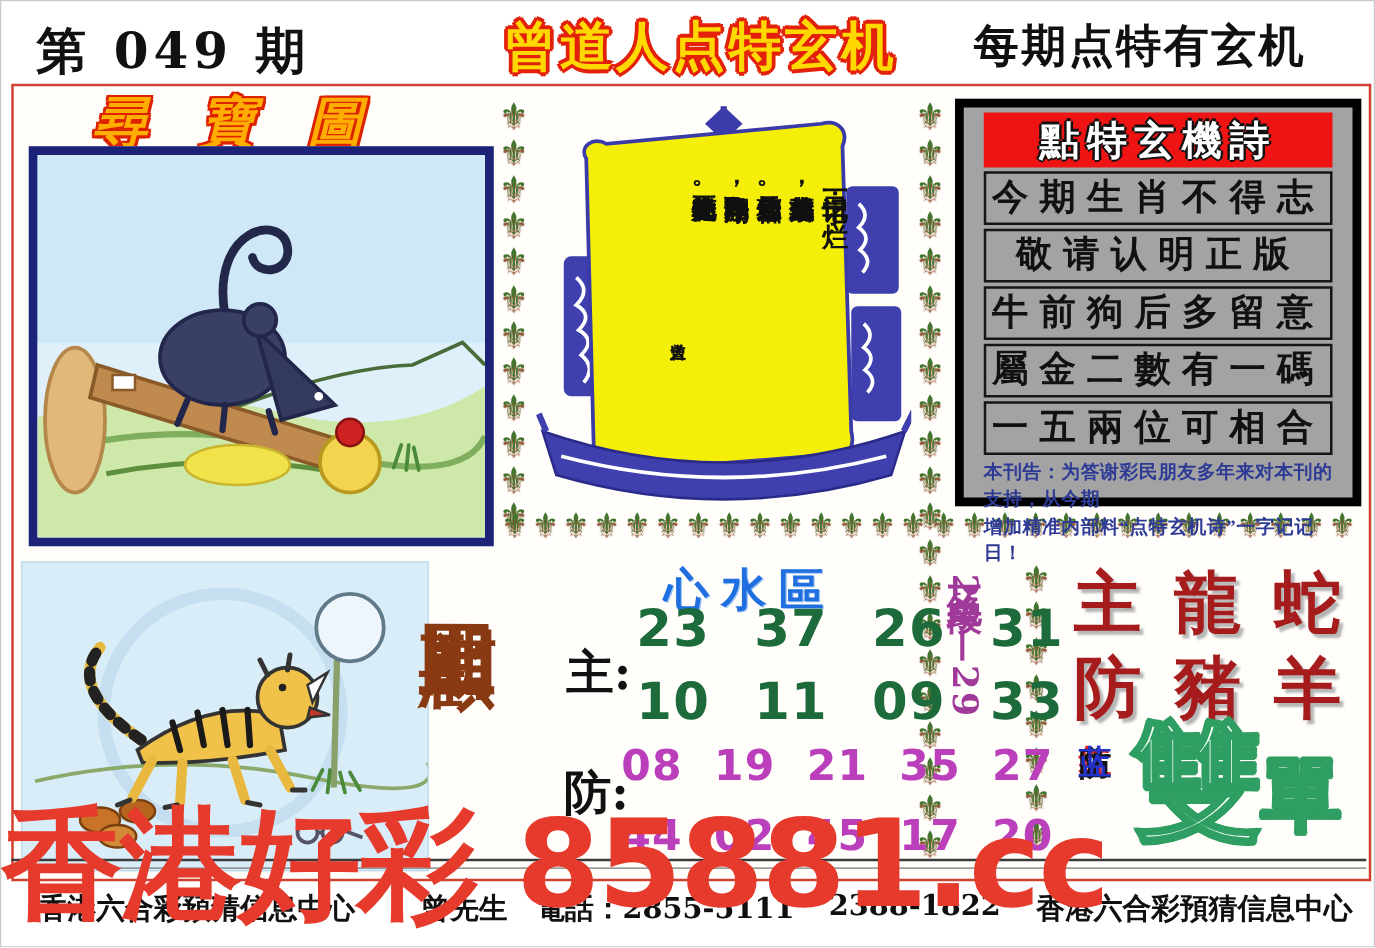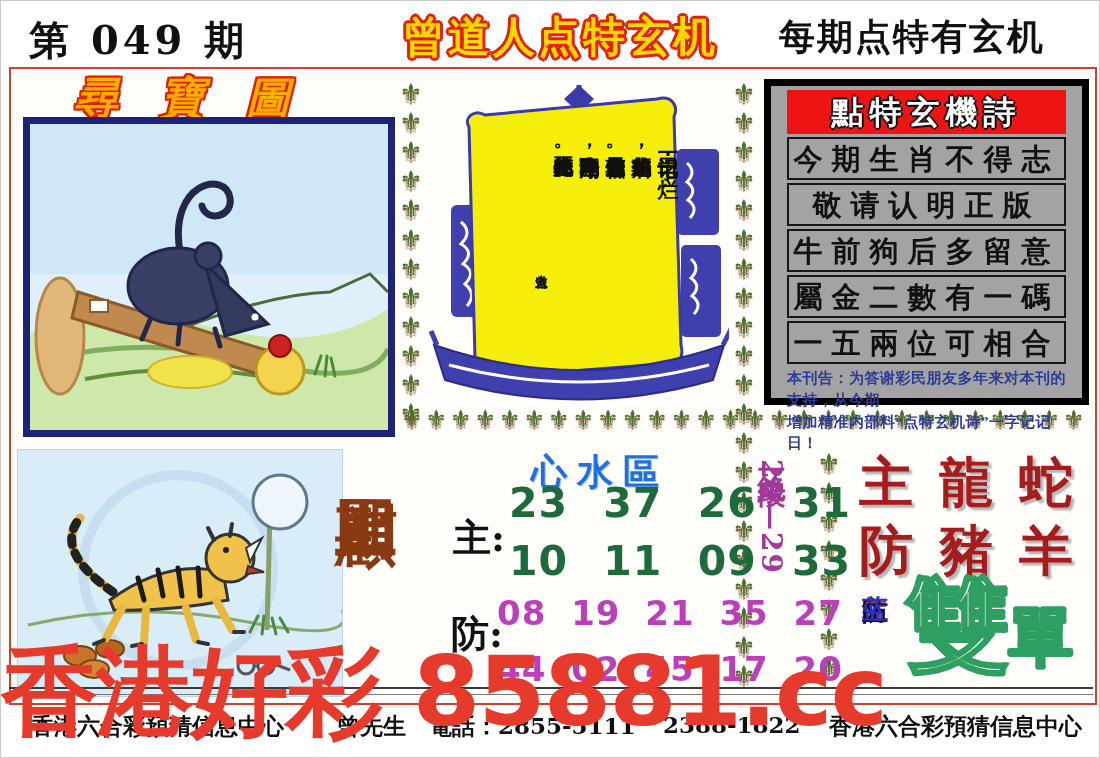--- a/index.html
+++ b/index.html
@@ -43,21 +43,21 @@
   .sail-text .intro{font-size:21px;}
   .sail-text .sig{font-size:13px;padding-top:124px;margin-left:2px;}
   
   .poem-box{left:763px;top:78px;width:325px;height:326px;border:7px solid #000000;background:#a3a3a3;
         padding:4px 16px;box-sizing:border-box;z-index:2;}
   .poem-title{height:44px;line-height:44px;background:#ee1414;text-align:center;font-size:32px;font-weight:bold;
         letter-spacing:6px;color:#ffffff;font-family:"DejaVu Serif","Liberation Serif",serif;
         text-shadow:-2px 0 0 #111,2px 0 0 #111,0 -2px 0 #111,0 2px 0 #111,-1px -1px 0 #111,1px 1px 0 #111;}
   .poem-row{height:43px;line-height:41px;margin-top:3px;border:2px solid #161616;text-align:center;
         font-size:29px;font-weight:bold;letter-spacing:9px;color:#111;
-        font-family:Liberation Serif, serif;box-sizing:border-box;}
+        font-family:Liberation Mono, monospace;box-sizing:border-box;}
   .notice{margin-top:4px;font-size:15px;font-weight:bold;color:#2d3a96;line-height:1.45;letter-spacing:0.5px;font-family:Liberation Serif, serif;}
   
   .hw-title{left:530px;top:447px;font-size:36px;font-weight:bold;color:#1f6fe0;letter-spacing:10px;
         font-family:"DejaVu Serif","Liberation Serif",serif;text-shadow:1px 1px 0 #9cc4f2;}
   .hw-label{font-size:38px;font-weight:bold;color:#111;font-family:"DejaVu Serif","Liberation Serif",serif;}
   .lab-main{left:452px;top:512px;}
   .lab-guard{left:450px;top:608px;}
   .num{font-weight:bold;white-space:nowrap;letter-spacing:1px;}
   .num-main{color:#1d6b3a;font-size:41px;word-spacing:20px;}
   .num-guard{color:#bb3fbb;font-size:34px;word-spacing:12px;}

